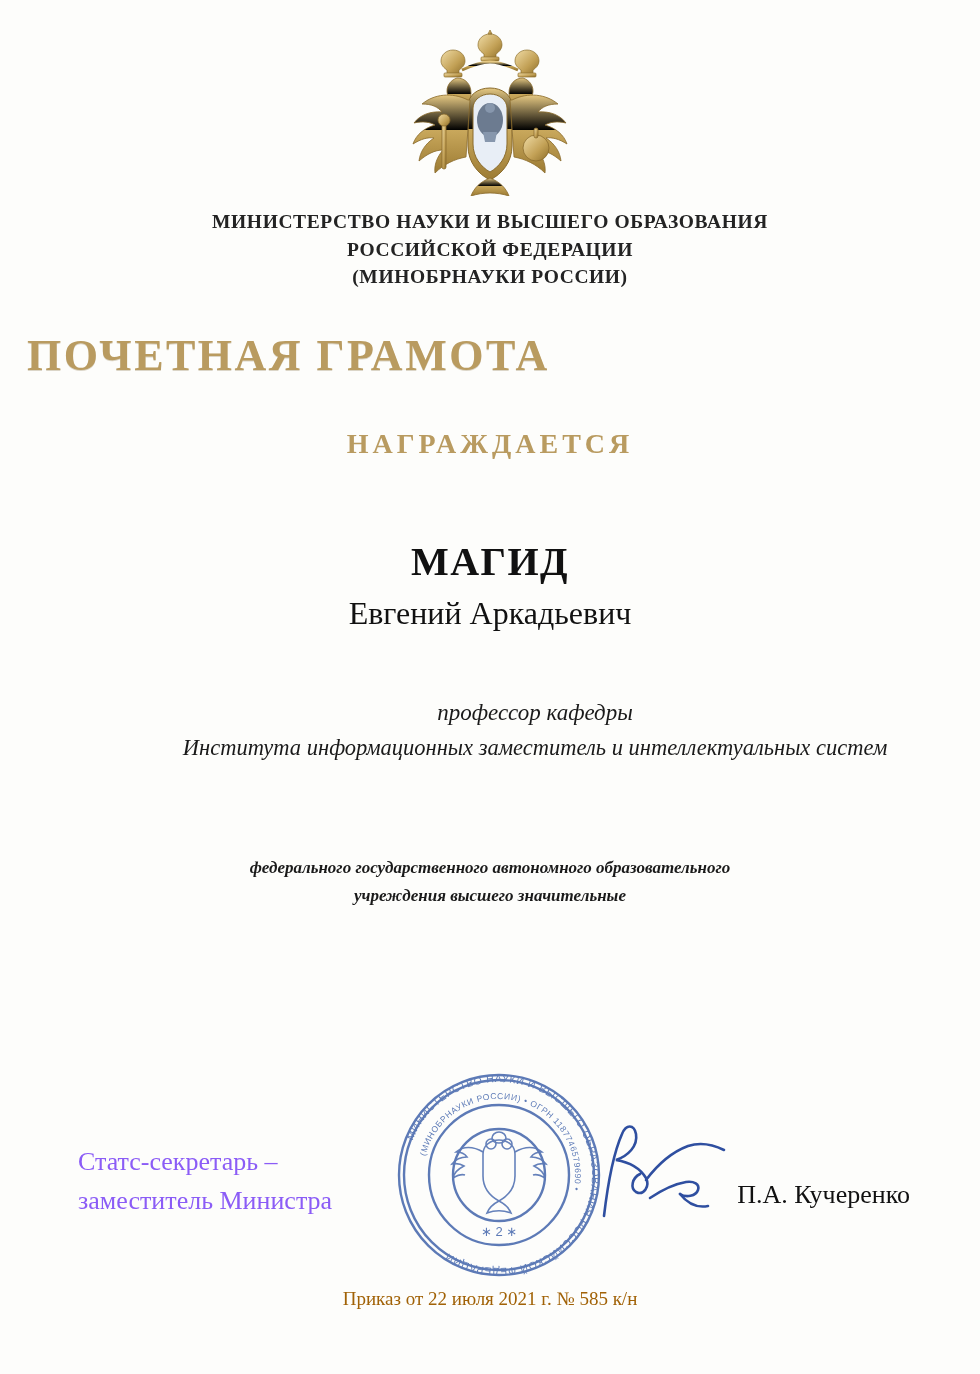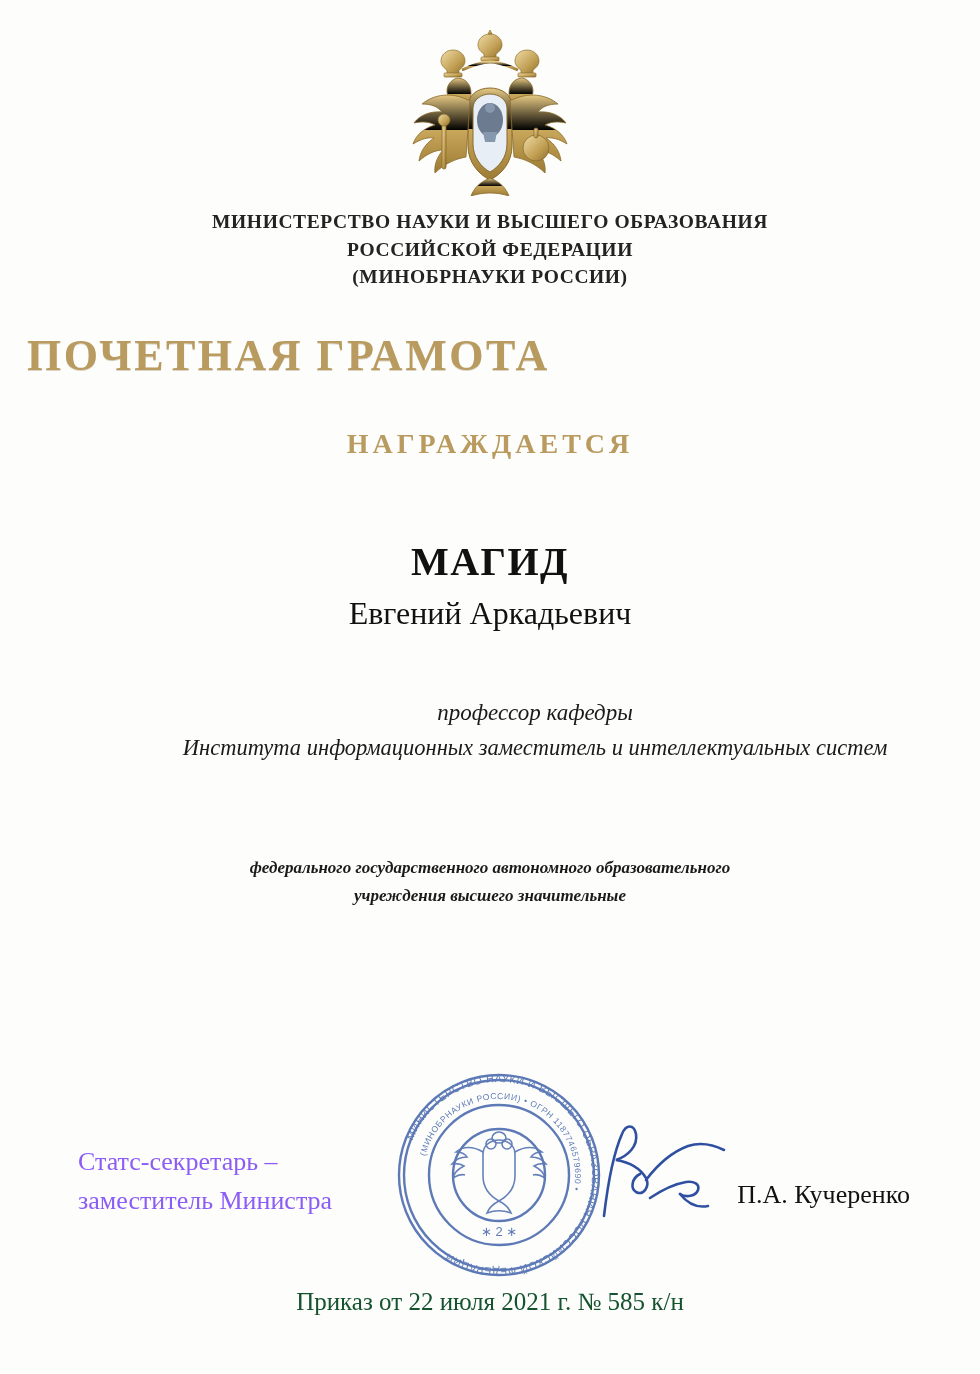--- a/index.html
+++ b/index.html
@@ -183,22 +183,22 @@
     height: 120px;
   }
 
   
   .order {
     position: absolute;
     top: 1288px;
     left: 0;
     width: 100%;
     text-align: center;
-    font-size: 25px;
-    color: #14532d;
+    font-size: 19px;
+    color: #a16207;
   }
 </style>
 </head>
 <body>
 
 <div class="page">
 
   <div class="emblem-wrap">
     <svg class="emblem" viewBox="0 0 190 168" aria-hidden="true">
       <defs>

